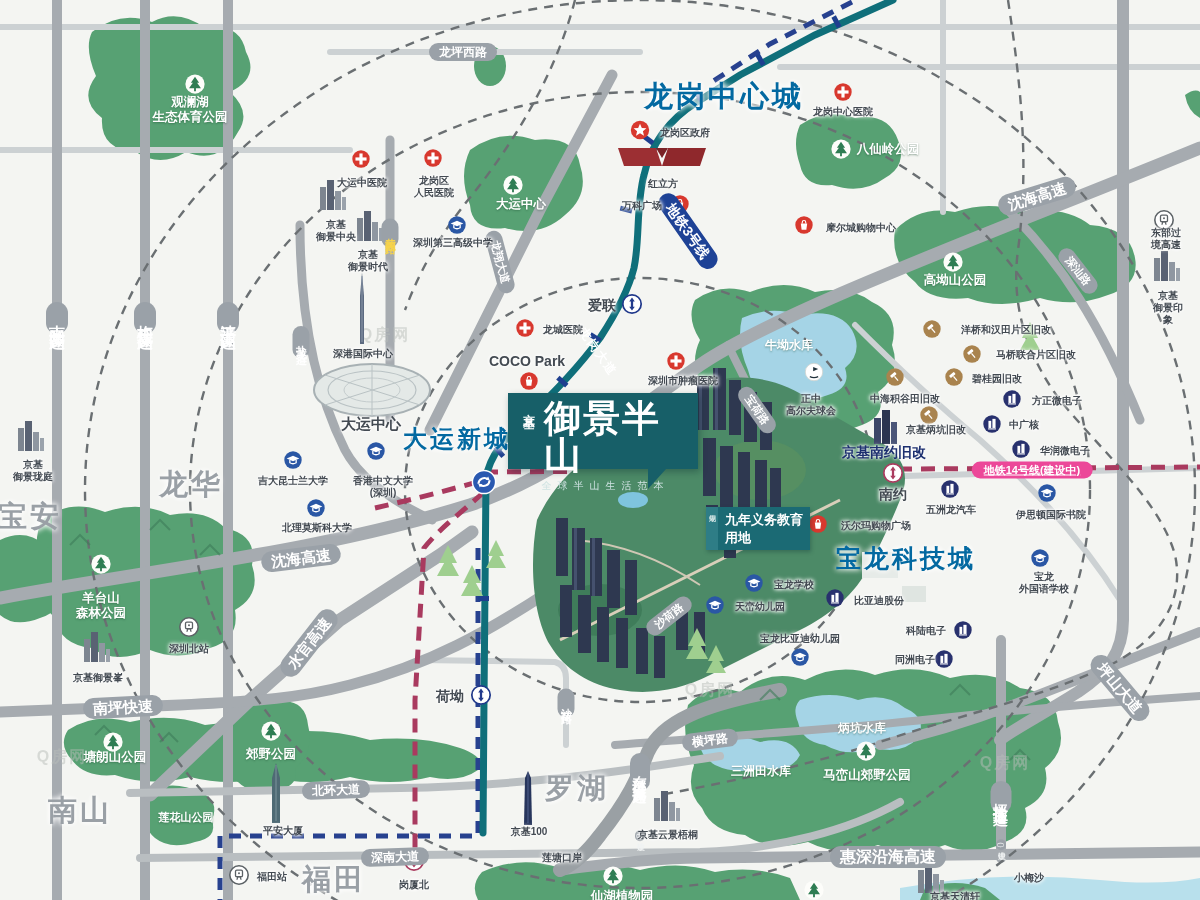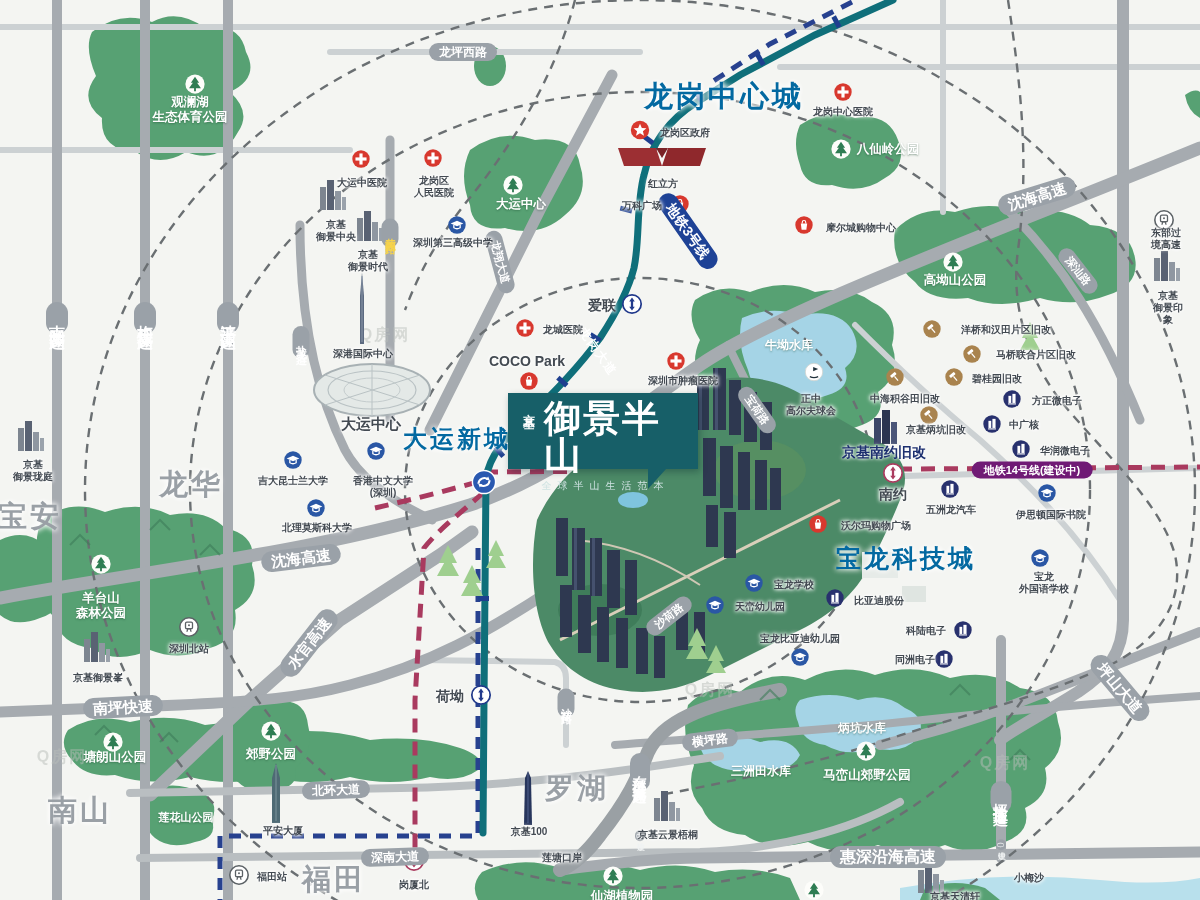--- a/index.html
+++ b/index.html
@@ -13,21 +13,21 @@
   .wg{font-size:12.5px;color:#fff;text-shadow:0 1px 2px rgba(25,70,45,.45);}
   .bgR{font-size:29px;color:#9aa0a6;letter-spacing:3px;text-shadow:0 0 5px #fff,0 0 6px #fff;}
   .bgT{font-size:26px;color:#0369a1;letter-spacing:3px;text-shadow:0 0 5px #fff,0 0 6px #fff;}
   .navyb{font-size:14px;color:#1c2f6f;font-weight:800;text-shadow:0 0 3px #fff,0 0 4px #fff;}
   .rp{background:#9aa1a8;color:#fff;font-size:13px;padding:3px 10px;border-radius:999px;
       white-space:nowrap;line-height:1;}
   .rp.v{writing-mode:vertical-rl;padding:10px 3px;letter-spacing:3px;}
   .rp.yel{color:#f6d34b;}
   .onln{color:#fff;font-size:12px;letter-spacing:2px;}
   .mp{background:#1e4296;color:#fff;font-size:14px;padding:3px 12px;border-radius:999px;white-space:nowrap;line-height:1;}
-  .mp.m14{background:#701a75;}
+  .mp.m14{background:#ec4899;text-decoration:underline;}
   .tinyv{writing-mode:vertical-rl;font-size:8px;color:#f0f3f3;background:#9aa1a8;border-radius:6px;
          padding:3px 1px;line-height:1;font-weight:400;}
   .mk{position:absolute;transform:translate(-50%,-50%);z-index:2;}
   .wm{position:absolute;transform:translate(-50%,-50%);color:#b9beba;opacity:.5;font-size:16px;
       letter-spacing:2px;z-index:1;font-weight:700;}
   
   .logo{position:absolute;left:508px;top:393px;width:190px;height:76px;background:#175f68;
         z-index:4;box-shadow:2px 3px 7px rgba(10,40,45,.35);}
   .logo-head{display:flex;align-items:flex-start;padding:7px 6px 0 12px;}
   .logo-brand{writing-mode:vertical-rl;font-size:12px;color:#fff;letter-spacing:3px;margin:4px 7px 0 0;font-weight:700;}
@@ -209,20 +209,25 @@
 
   <div class="logo">
     <div class="logo-head">
       <span class="logo-brand">京基</span>
       <span class="logo-title">御景半山</span>
     </div>
     <div class="logo-sub">全球半山生活范本</div>
     <div class="logo-tail"></div>
   </div>
 
+  <div class="edu">
+    <span class="edu-tab">规划中</span>
+    <span class="edu-text">九年义务教育
+用地</span>
+  </div>
 
   <div id="labels">
       <div class="lb bgT" style="left: 724px; top: 97px; font-size: 29px;">龙岗中心城</div>
       <div class="lb bgT" style="left: 457px; top: 439px; font-size: 24px;">大运新城</div>
       <div class="lb bgT" style="left: 906px; top: 558px; font-size: 25px;">宝龙科技城</div>
       <div class="lb bgR" style="left: 30px; top: 517px;">宝安</div>
       <div class="lb bgR" style="left: 191px; top: 485px;">龙华</div>
       <div class="lb bgR" style="left: 80px; top: 811px;">南山</div>
       <div class="lb bgR" style="left: 577px; top: 789px;">罗湖</div>
       <div class="lb bgR" style="left: 334px; top: 880px;">福田</div>

